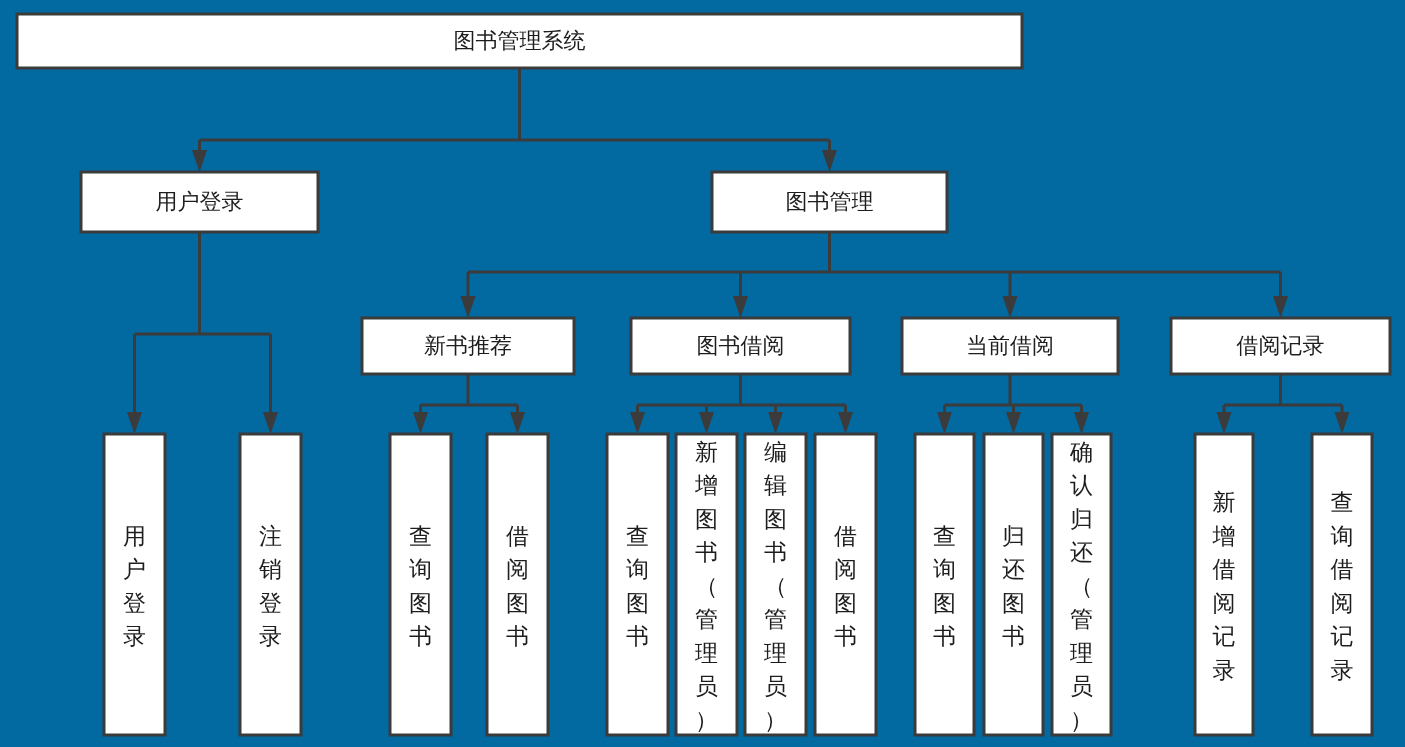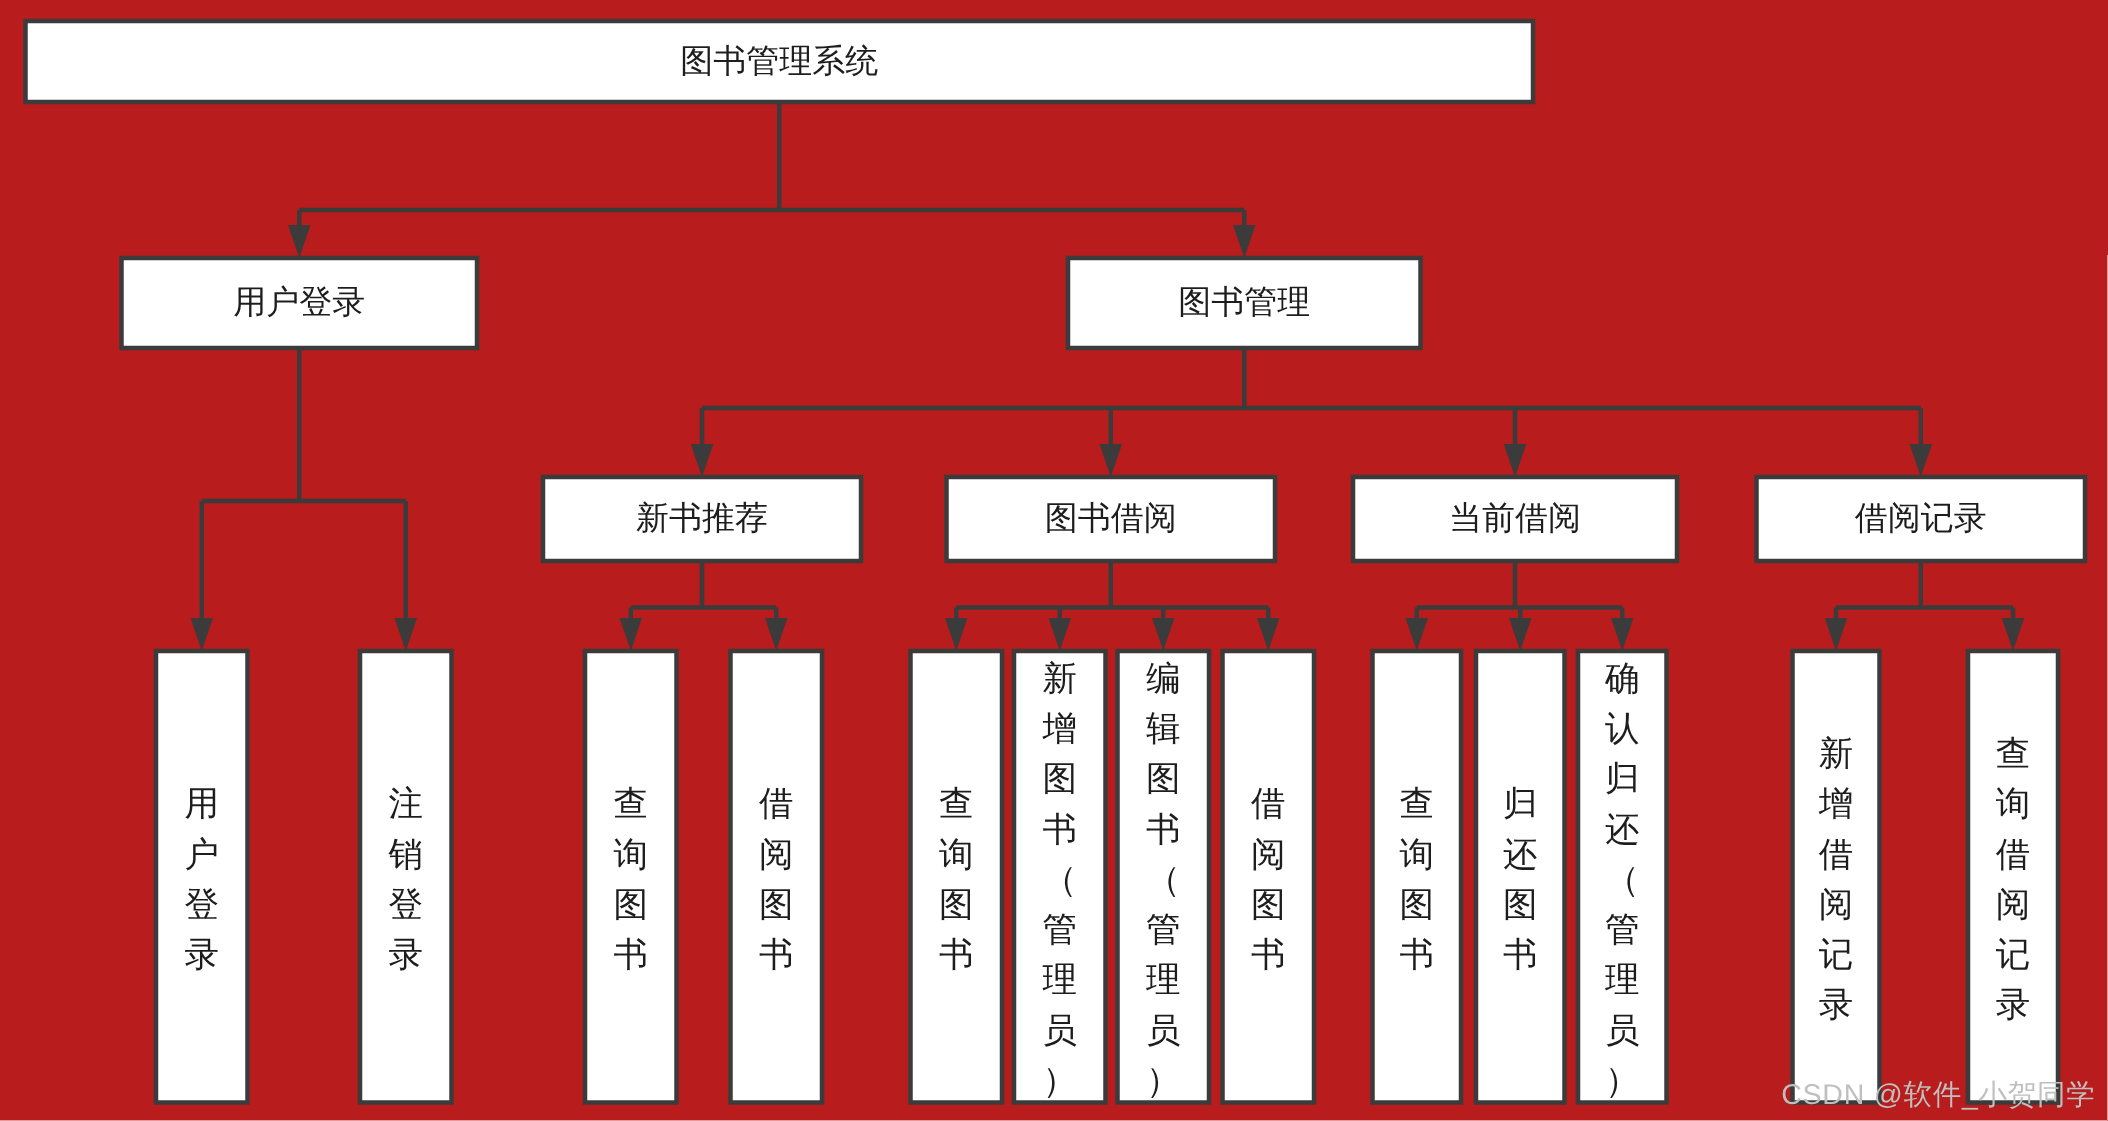--- a/index.html
+++ b/index.html
@@ -7,21 +7,21 @@
     padding: 0;
     background: #ffffff;
   }
   body {
     font-family: "Liberation Sans", "DejaVu Sans", sans-serif;
   }
   #stage {
     position: relative;
     width: 1405px;
     height: 747px;
-    background: #b91c1c;
+    background: #0369a1;
     overflow: hidden;
   }
   svg.diagram {
     position: absolute;
     left: 0;
     top: 0;
     width: 1405px;
     height: 747px;
   }
   .node-box {
@@ -214,15 +214,14 @@
           <rect x="1195" y="434" width="58" height="301" class="node-box"></rect>
           <text x="1224" y="0" class="node-label-vert"><tspan x="1224" y="510.13">新</tspan><tspan x="1224" y="543.63">增</tspan><tspan x="1224" y="577.13">借</tspan><tspan x="1224" y="610.63">阅</tspan><tspan x="1224" y="644.13">记</tspan><tspan x="1224" y="677.63">录</tspan></text>
         </g>
         <g>
           <rect x="1312" y="434" width="60" height="301" class="node-box"></rect>
           <text x="1342" y="0" class="node-label-vert"><tspan x="1342" y="510.13">查</tspan><tspan x="1342" y="543.63">询</tspan><tspan x="1342" y="577.13">借</tspan><tspan x="1342" y="610.63">阅</tspan><tspan x="1342" y="644.13">记</tspan><tspan x="1342" y="677.63">录</tspan></text>
         </g>
       </g>
   </svg>
 
-  <div class="watermark">CSDN @软件_小贺同学</div>
 
 </div>
 
 </body></html>

